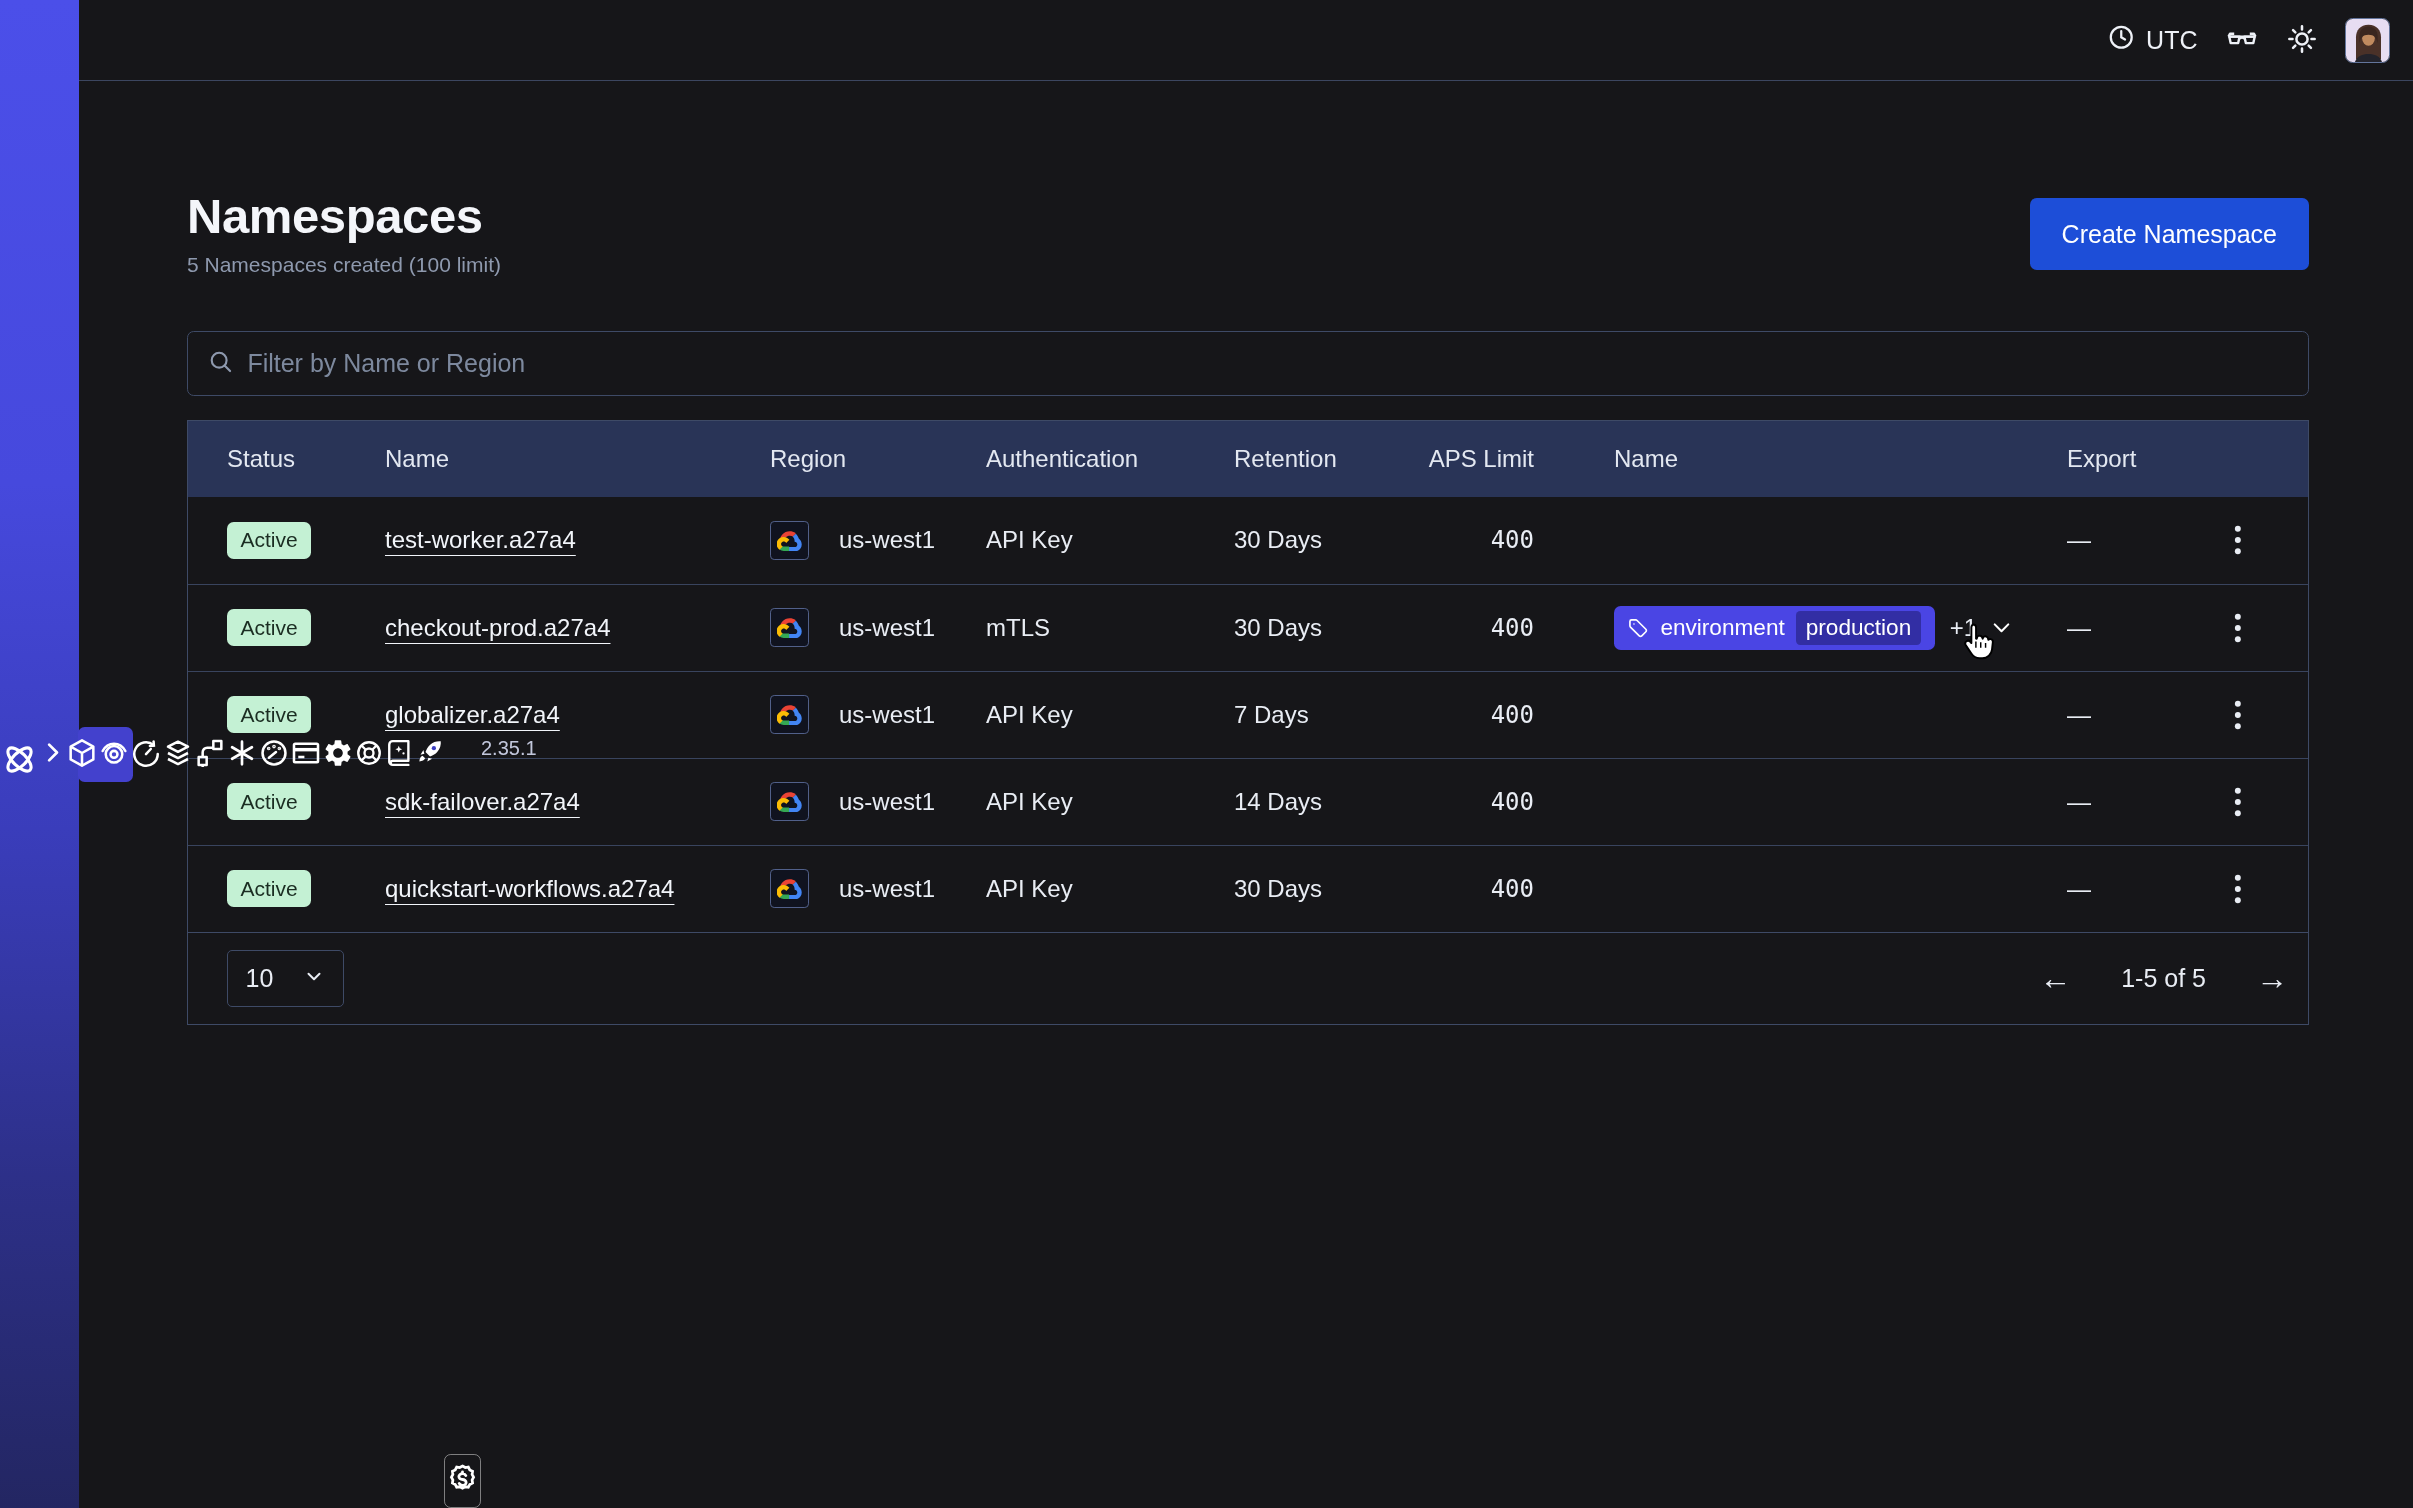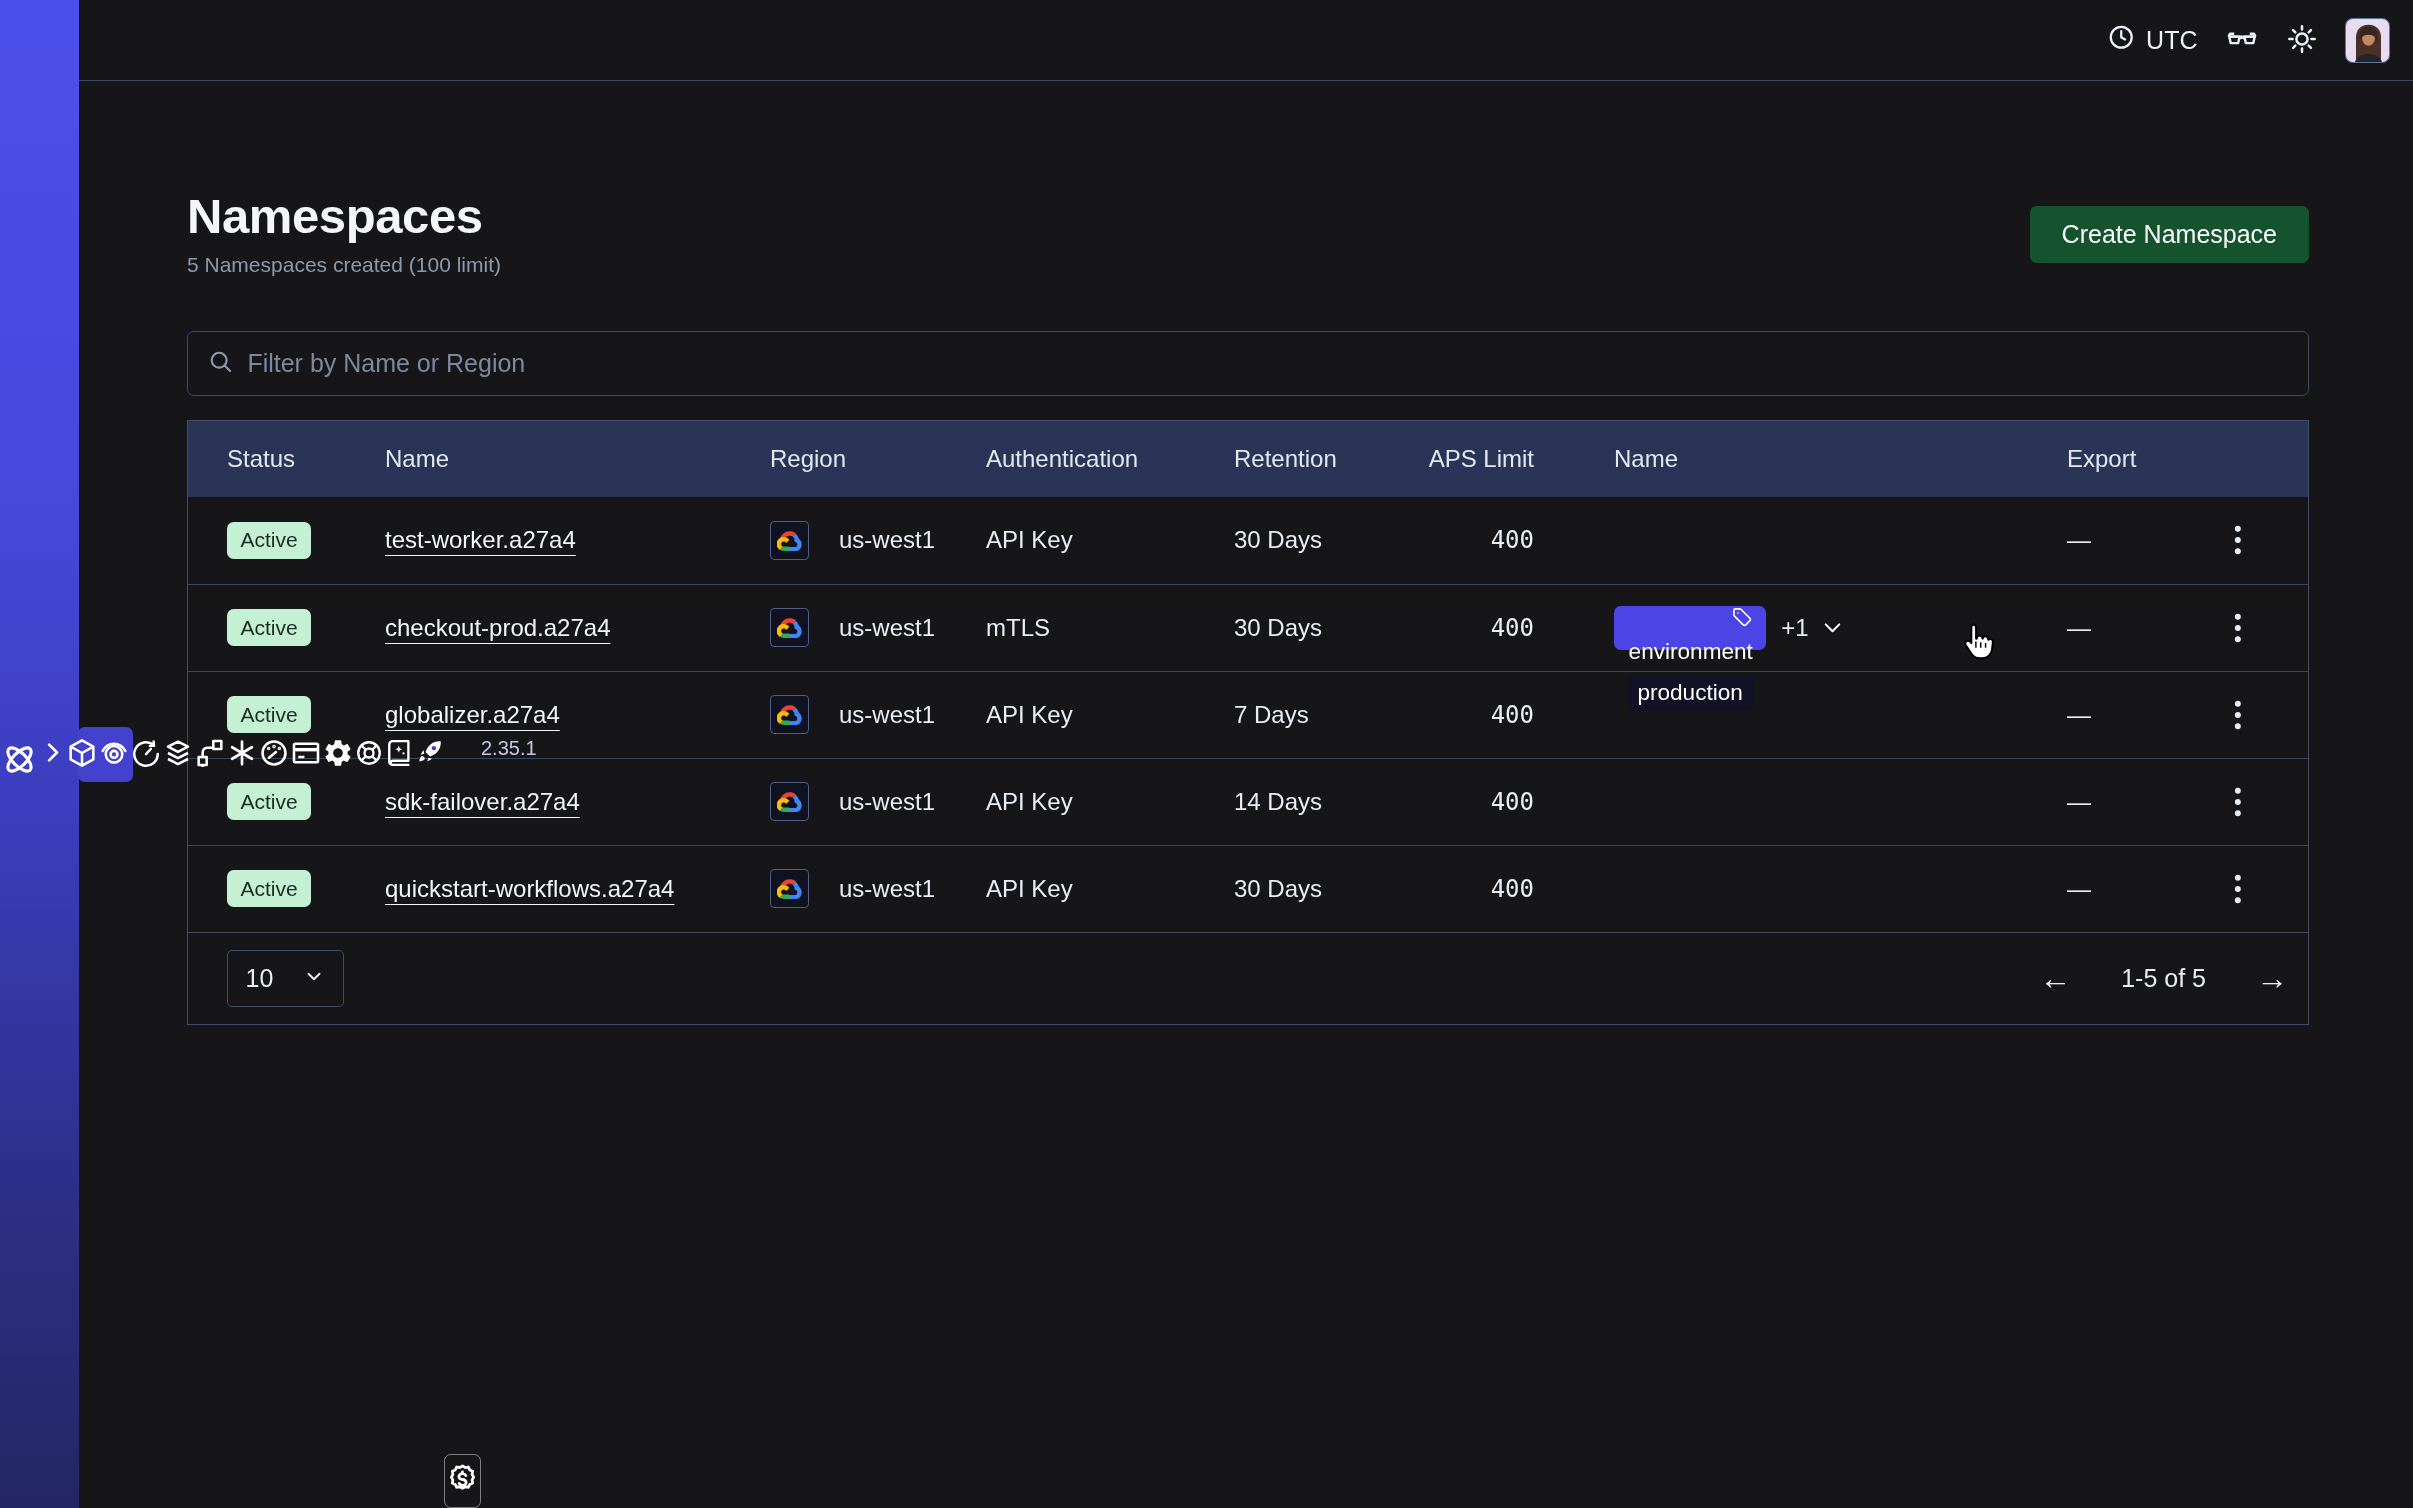--- a/index.html
+++ b/index.html
@@ -29,21 +29,21 @@
   .tz { display:flex; align-items:center; gap:11px; font-size:25px; color:#eef1f7; cursor:pointer; }
   .topbar .icon-btn { cursor:pointer; display:flex; align-items:center; }
   .avatar { width:45px; height:45px; border-radius:7.5px; border:1.7px solid #63759c; overflow:hidden; cursor:pointer; }
 
   
   .main { position:absolute; left:79px; right:0; top:83px; bottom:0; background:#161619;
     padding:109px 104px 0 108px; }
   .page-head { display:flex; justify-content:space-between; align-items:center; }
   h1 { font-size:49px; font-weight:600; color:#f4f6fa; line-height:1; letter-spacing:-0.4px; }
   .subtitle { font-size:21px; color:#8e99ae; margin-top:11.7px; }
-  .btn-primary { background:#14532d; color:#fff; border:none; border-radius:6.7px; height:57px;
+  .btn-primary { background:#1d4ed8; color:#fff; border:none; border-radius:6.7px; height:72px;
     padding:0 32px; font-size:25px; font-weight:500; font-family:inherit; cursor:pointer; }
 
   .filter { margin-top:54px; height:65px; border:1.7px solid #3e4a66; border-radius:6.7px;
     display:flex; align-items:center; gap:13.4px; padding:0 19px; background:transparent; }
   .filter input { background:transparent; border:none; outline:none; flex:1; font-size:25px;
     color:#e9edf4; font-family:inherit; }
   .filter input::placeholder { color:#7d899e; }
 
   
   .table { margin-top:24px; border:1.7px solid #3e4a66; }
@@ -56,22 +56,22 @@
   .mono { font-family:"DejaVu Sans Mono", monospace; }
   .badge { display:inline-block; background:#c4f1d4; color:#1b2d22; font-size:21px; font-weight:500;
     padding:6.7px 13.4px; border-radius:6.7px; }
   .ns-link { color:#f2f5fa; text-decoration:underline; text-underline-offset:6.7px;
     text-decoration-thickness:1.3px; cursor:pointer; }
   .col-region { display:flex; align-items:center; gap:30px; }
   .gcp-box { width:39px; height:39px; border:1.7px solid #51608a; border-radius:4.2px; background:#10131f;
     display:flex; align-items:center; justify-content:center; flex:0 0 auto; }
   .col-tags { display:flex; align-items:center; }
   .tag-group { display:inline-flex; align-items:center; }
-  .tag-pill { display:inline-flex; align-items:flex-end; height:44px; background:#4a45e4; color:#fff;
-    border-radius:6.7px; padding:0 13.4px; gap:11px; font-size:22.6px; cursor:pointer;flex-direction:column; }
+  .tag-pill { display:inline-flex; align-items:center; height:44px; background:#4a45e4; color:#fff;
+    border-radius:6.7px; padding:0 13.4px; gap:11px; font-size:22.6px; cursor:pointer; }
   .tag-value { background:rgba(13,10,60,0.38); border-radius:4.2px; padding:4.2px 10px; }
   .tag-more { font-size:24px; margin-left:15px; }
   .tag-chevron { margin-left:11.7px; cursor:pointer; }
   .col-export { display:flex; align-items:center; }
   .kebab { margin-left:auto; margin-right:44px; cursor:pointer; display:flex; }
 
   .tfoot { height:92px; border-top:1.7px solid #3e4a66; display:flex; align-items:center;
     justify-content:space-between; padding:0 20px 0 39px; }
   .page-size { width:117px; height:57px; border:1.7px solid #3e4a66; border-radius:5px;
     display:flex; align-items:center; justify-content:center; gap:30px; font-size:25px; cursor:pointer; }

